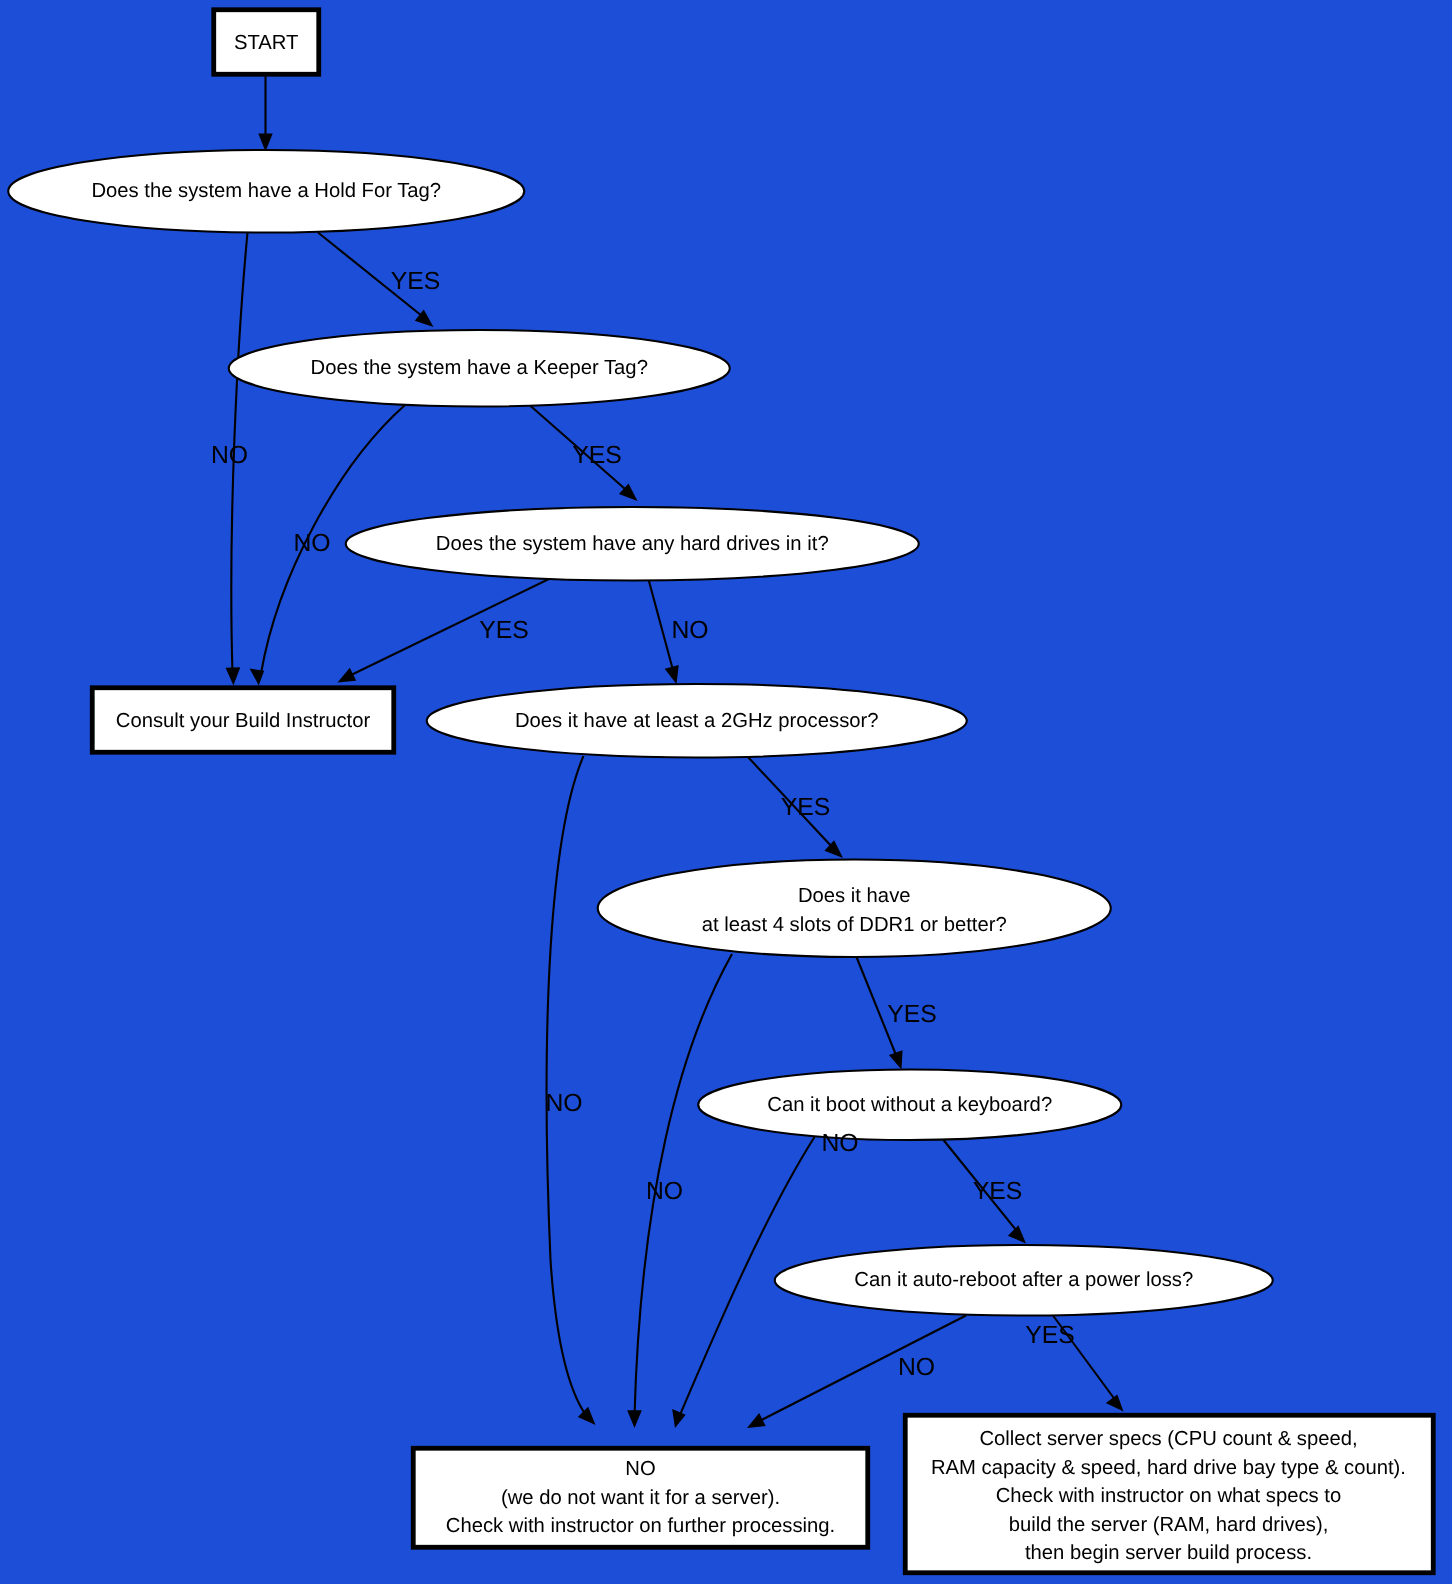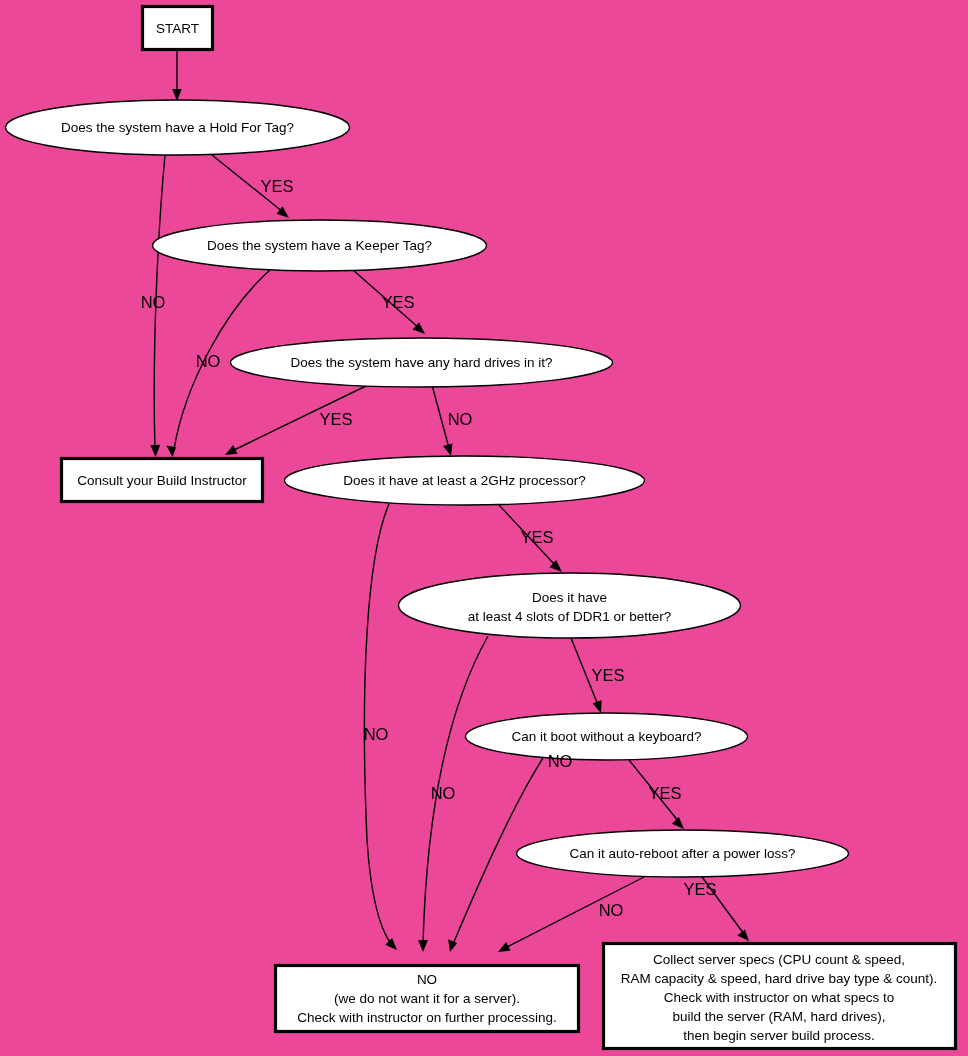--- a/index.html
+++ b/index.html
@@ -8,21 +8,21 @@
     padding: 0;
     background: #ffffff;
   }
   body {
     font-family: "Liberation Sans", sans-serif;
   }
   #flow-root {
     position: relative;
     width: 968px;
     height: 1056px;
-    background: #ec4899;
+    background: #1d4ed8;
     overflow: hidden;
   }
   #flow-svg {
     position: absolute;
     left: 0;
     top: 0;
     width: 968px;
     height: 1056px;
   }
   .node-shape {

